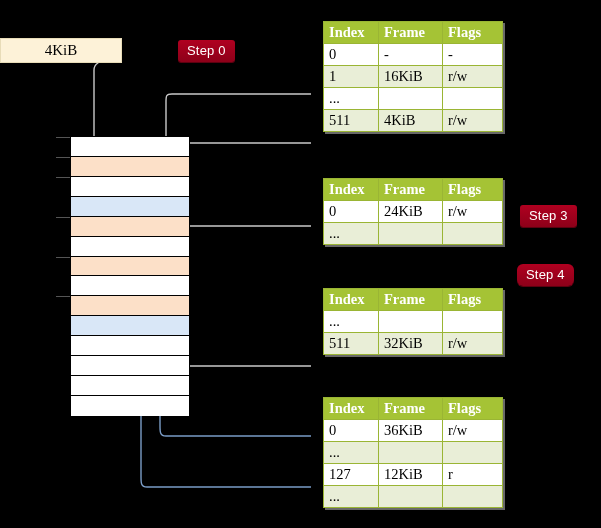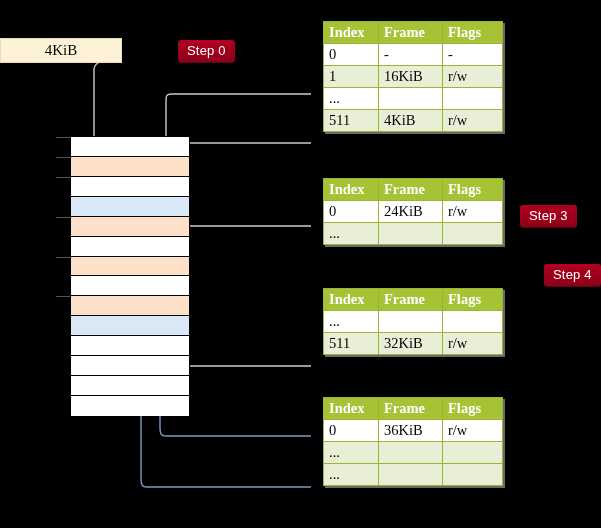--- a/index.html
+++ b/index.html
@@ -118,21 +118,21 @@
 
     <path d="M311,436 L166,436 C160,436 160,432 160,426 L160,300 L160,210" fill="none" stroke="#7a9cc6" stroke-width="1.4" marker-end="url(#ab)"></path>
 
     <path d="M311,487 L147,487 C141,487 141,483 141,477 L141,330 L141,262" fill="none" stroke="#7a9cc6" stroke-width="1.4" marker-end="url(#ab)"></path>
   </svg>
 
   <div class="memtag" style="left:0;top:38px;width:120px;">4KiB</div>
 
   <div class="badge" style="left:178px;top:40px;">Step 0</div>
   <div class="badge" style="left:520px;top:157px;margin-top:48px;">Step 3</div>
-  <div class="badge" style="left:544px;top:264px;">Step 4</div>
+  <div class="badge" style="left:517px;top:264px;border-radius:6px;">Step 4</div>
 
   <div id="memcol">
       <div class="memrow" style="top: 0px; height: 19.9286px; background: rgb(255, 255, 255);"></div>
       <div class="tick" style="top: 0px;"></div>
       <div class="memrow" style="top: 19.9286px; height: 19.9286px; background: rgb(252, 224, 200);"></div>
       <div class="tick" style="top: 19.9286px;"></div>
       <div class="memrow" style="top: 39.8571px; height: 19.9286px; background: rgb(255, 255, 255);"></div>
       <div class="tick" style="top: 39.8571px;"></div>
       <div class="memrow" style="top: 59.7857px; height: 19.9286px; background: rgb(217, 231, 247);"></div>
       <div class="memrow" style="top: 79.7143px; height: 19.9286px; background: rgb(252, 224, 200);"></div>
@@ -235,20 +235,25 @@
         <tr>
           <td class="col-index">0</td>
           <td class="col-frame">36KiB</td>
           <td class="col-flags">r/w</td>
         </tr>
         <tr class="alt">
           <td class="col-index">...</td>
           <td class="col-frame"></td>
           <td class="col-flags"></td>
         </tr>
+        <tr>
+          <td class="col-index">127</td>
+          <td class="col-frame">12KiB</td>
+          <td class="col-flags">r</td>
+        </tr>
         <tr class="alt">
           <td class="col-index">...</td>
           <td class="col-frame"></td>
           <td class="col-flags"></td>
         </tr>
       </tbody>
     </table>
 
 </div>
 

